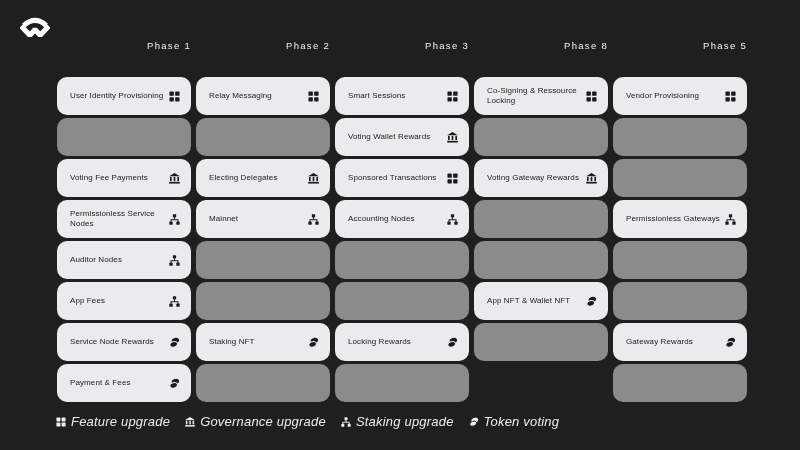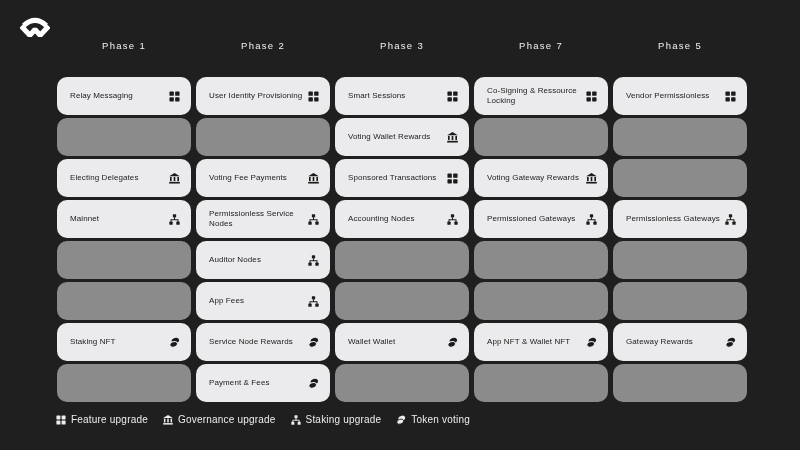--- a/index.html
+++ b/index.html
@@ -5,40 +5,40 @@
   html,body{margin:0;padding:0;}
   body{
     width:800px;height:450px;overflow:hidden;position:relative;
     background:#1f1f1f;
     font-family:"Liberation Sans","DejaVu Sans",sans-serif;
     -webkit-font-smoothing:antialiased;
   }
   .logo{position:absolute;left:20px;top:13px;width:30px;height:27px;}
   .headers{position:absolute;left:57px;top:40px;width:690px;display:flex;gap:5px;}
   .headers .ph{
-    width:134px;text-align:center;color:#f2f2f2;font-size:9.5px;
+    width:134px;text-align:right;color:#f2f2f2;font-size:9.5px;
     letter-spacing:1.3px;
   }
   .grid{position:absolute;left:57px;top:77px;width:690px;display:flex;gap:5px;}
   .col{width:134px;display:flex;flex-direction:column;gap:3px;}
   .card{
     box-sizing:border-box;height:38px;border-radius:10px;background:#ebebed;
     display:flex;align-items:center;justify-content:space-between;
     padding:0 11px 0 13px;--gap-color:#ebebed;
   }
   .card.empty{background:#8b8b8b;}
   .card .lbl{
     color:#1b1b1b;font-size:8px;line-height:1.25;letter-spacing:0.1px;
     max-width:96px;
   }
   .ic{width:11px;height:11px;flex:0 0 auto;color:#1b1b1b;fill:currentColor;}
   .legend{position:absolute;left:56px;top:414px;display:flex;gap:15px;align-items:center;}
   .legend-item{display:flex;align-items:center;gap:5px;--gap-color:#1f1f1f;}
   .legend-item .ic{width:10px;height:10px;color:#ededed;}
-  .legend-item .llbl{color:#ededed;font-size:10px;letter-spacing:0.2px;}
+  .legend-item .llbl{color:#ededed;font-size:13px;letter-spacing:0.2px;font-style:italic;}
   .defs{position:absolute;width:0;height:0;overflow:hidden;}
 </style>
 </head>
 <body>
 
 <svg class="defs" aria-hidden="true">
   <defs>
     <symbol id="i-feature" viewBox="0 0 12 12">
       <rect x="0.5" y="0.5" width="4.8" height="4.8" rx="0.8"></rect>
       <rect x="6.7" y="0.5" width="4.8" height="4.8" rx="0.8"></rect>
@@ -69,28 +69,74 @@
 
 <svg class="logo" viewBox="0 0 32 28">
   <path d="M4 13 Q16 2 28 13" fill="none" stroke="#ffffff" stroke-width="5.4" stroke-linecap="butt"></path>
   <path d="M3.2 15.5 L10.5 23.3 L16 17.2 L21.5 23.3 L28.8 15.5" fill="none" stroke="#ffffff" stroke-width="5.4" stroke-linejoin="bevel" stroke-linecap="square"></path>
 </svg>
 
 <div class="headers">
   <div class="ph">Phase 1</div>
   <div class="ph">Phase 2</div>
   <div class="ph">Phase 3</div>
-  <div class="ph">Phase 7</div>
+  <div class="ph">Phase 8</div>
   <div class="ph">Phase 5</div>
 </div>
 
 <div class="grid">
 
   <div class="col">
     <div class="card">
+      <span class="lbl">User Identity Provisioning</span>
+      <svg class="ic" viewBox="0 0 12 12">
+          <use href="#i-feature"></use>
+        </svg>
+    </div>
+    <div class="card empty"></div>
+    <div class="card">
+      <span class="lbl">Voting Fee Payments</span>
+      <svg class="ic" viewBox="0 0 12 12">
+          <use href="#i-governance"></use>
+        </svg>
+    </div>
+    <div class="card">
+      <span class="lbl">Permissionless Service Nodes</span>
+      <svg class="ic" viewBox="0 0 12 12">
+          <use href="#i-network"></use>
+        </svg>
+    </div>
+    <div class="card">
+      <span class="lbl">Auditor Nodes</span>
+      <svg class="ic" viewBox="0 0 12 12">
+          <use href="#i-network"></use>
+        </svg>
+    </div>
+    <div class="card">
+      <span class="lbl">App Fees</span>
+      <svg class="ic" viewBox="0 0 12 12">
+          <use href="#i-network"></use>
+        </svg>
+    </div>
+    <div class="card">
+      <span class="lbl">Service Node Rewards</span>
+      <svg class="ic" viewBox="0 0 12 12">
+          <use href="#i-token"></use>
+        </svg>
+    </div>
+    <div class="card">
+      <span class="lbl">Payment &amp; Fees</span>
+      <svg class="ic" viewBox="0 0 12 12">
+          <use href="#i-token"></use>
+        </svg>
+    </div>
+  </div>
+
+  <div class="col">
+    <div class="card">
       <span class="lbl">Relay Messaging</span>
       <svg class="ic" viewBox="0 0 12 12">
           <use href="#i-feature"></use>
         </svg>
     </div>
     <div class="card empty"></div>
     <div class="card">
       <span class="lbl">Electing Delegates</span>
       <svg class="ic" viewBox="0 0 12 12">
           <use href="#i-governance"></use>
@@ -108,66 +154,20 @@
       <span class="lbl">Staking NFT</span>
       <svg class="ic" viewBox="0 0 12 12">
           <use href="#i-token"></use>
         </svg>
     </div>
     <div class="card empty"></div>
   </div>
 
   <div class="col">
     <div class="card">
-      <span class="lbl">User Identity Provisioning</span>
-      <svg class="ic" viewBox="0 0 12 12">
-          <use href="#i-feature"></use>
-        </svg>
-    </div>
-    <div class="card empty"></div>
-    <div class="card">
-      <span class="lbl">Voting Fee Payments</span>
-      <svg class="ic" viewBox="0 0 12 12">
-          <use href="#i-governance"></use>
-        </svg>
-    </div>
-    <div class="card">
-      <span class="lbl">Permissionless Service Nodes</span>
-      <svg class="ic" viewBox="0 0 12 12">
-          <use href="#i-network"></use>
-        </svg>
-    </div>
-    <div class="card">
-      <span class="lbl">Auditor Nodes</span>
-      <svg class="ic" viewBox="0 0 12 12">
-          <use href="#i-network"></use>
-        </svg>
-    </div>
-    <div class="card">
-      <span class="lbl">App Fees</span>
-      <svg class="ic" viewBox="0 0 12 12">
-          <use href="#i-network"></use>
-        </svg>
-    </div>
-    <div class="card">
-      <span class="lbl">Service Node Rewards</span>
-      <svg class="ic" viewBox="0 0 12 12">
-          <use href="#i-token"></use>
-        </svg>
-    </div>
-    <div class="card">
-      <span class="lbl">Payment &amp; Fees</span>
-      <svg class="ic" viewBox="0 0 12 12">
-          <use href="#i-token"></use>
-        </svg>
-    </div>
-  </div>
-
-  <div class="col">
-    <div class="card">
       <span class="lbl">Smart Sessions</span>
       <svg class="ic" viewBox="0 0 12 12">
           <use href="#i-feature"></use>
         </svg>
     </div>
     <div class="card">
       <span class="lbl">Voting Wallet Rewards</span>
       <svg class="ic" viewBox="0 0 12 12">
           <use href="#i-governance"></use>
         </svg>
@@ -180,21 +180,21 @@
     </div>
     <div class="card">
       <span class="lbl">Accounting Nodes</span>
       <svg class="ic" viewBox="0 0 12 12">
           <use href="#i-network"></use>
         </svg>
     </div>
     <div class="card empty"></div>
     <div class="card empty"></div>
     <div class="card">
-      <span class="lbl">Wallet Wallet</span>
+      <span class="lbl">Locking Rewards</span>
       <svg class="ic" viewBox="0 0 12 12">
           <use href="#i-token"></use>
         </svg>
     </div>
     <div class="card empty"></div>
   </div>
 
   <div class="col">
     <div class="card">
       <span class="lbl">Co-Signing &amp; Ressource Locking</span>
@@ -202,40 +202,34 @@
           <use href="#i-feature"></use>
         </svg>
     </div>
     <div class="card empty"></div>
     <div class="card">
       <span class="lbl">Voting Gateway Rewards</span>
       <svg class="ic" viewBox="0 0 12 12">
           <use href="#i-governance"></use>
         </svg>
     </div>
-    <div class="card">
-      <span class="lbl">Permissioned Gateways</span>
-      <svg class="ic" viewBox="0 0 12 12">
-          <use href="#i-network"></use>
-        </svg>
-    </div>
     <div class="card empty"></div>
     <div class="card empty"></div>
     <div class="card">
       <span class="lbl">App NFT &amp; Wallet NFT</span>
       <svg class="ic" viewBox="0 0 12 12">
           <use href="#i-token"></use>
         </svg>
     </div>
     <div class="card empty"></div>
   </div>
 
   <div class="col">
     <div class="card">
-      <span class="lbl">Vendor Permissionless</span>
+      <span class="lbl">Vendor Provisioning</span>
       <svg class="ic" viewBox="0 0 12 12">
           <use href="#i-feature"></use>
         </svg>
     </div>
     <div class="card empty"></div>
     <div class="card empty"></div>
     <div class="card">
       <span class="lbl">Permissionless Gateways</span>
       <svg class="ic" viewBox="0 0 12 12">
           <use href="#i-network"></use>

